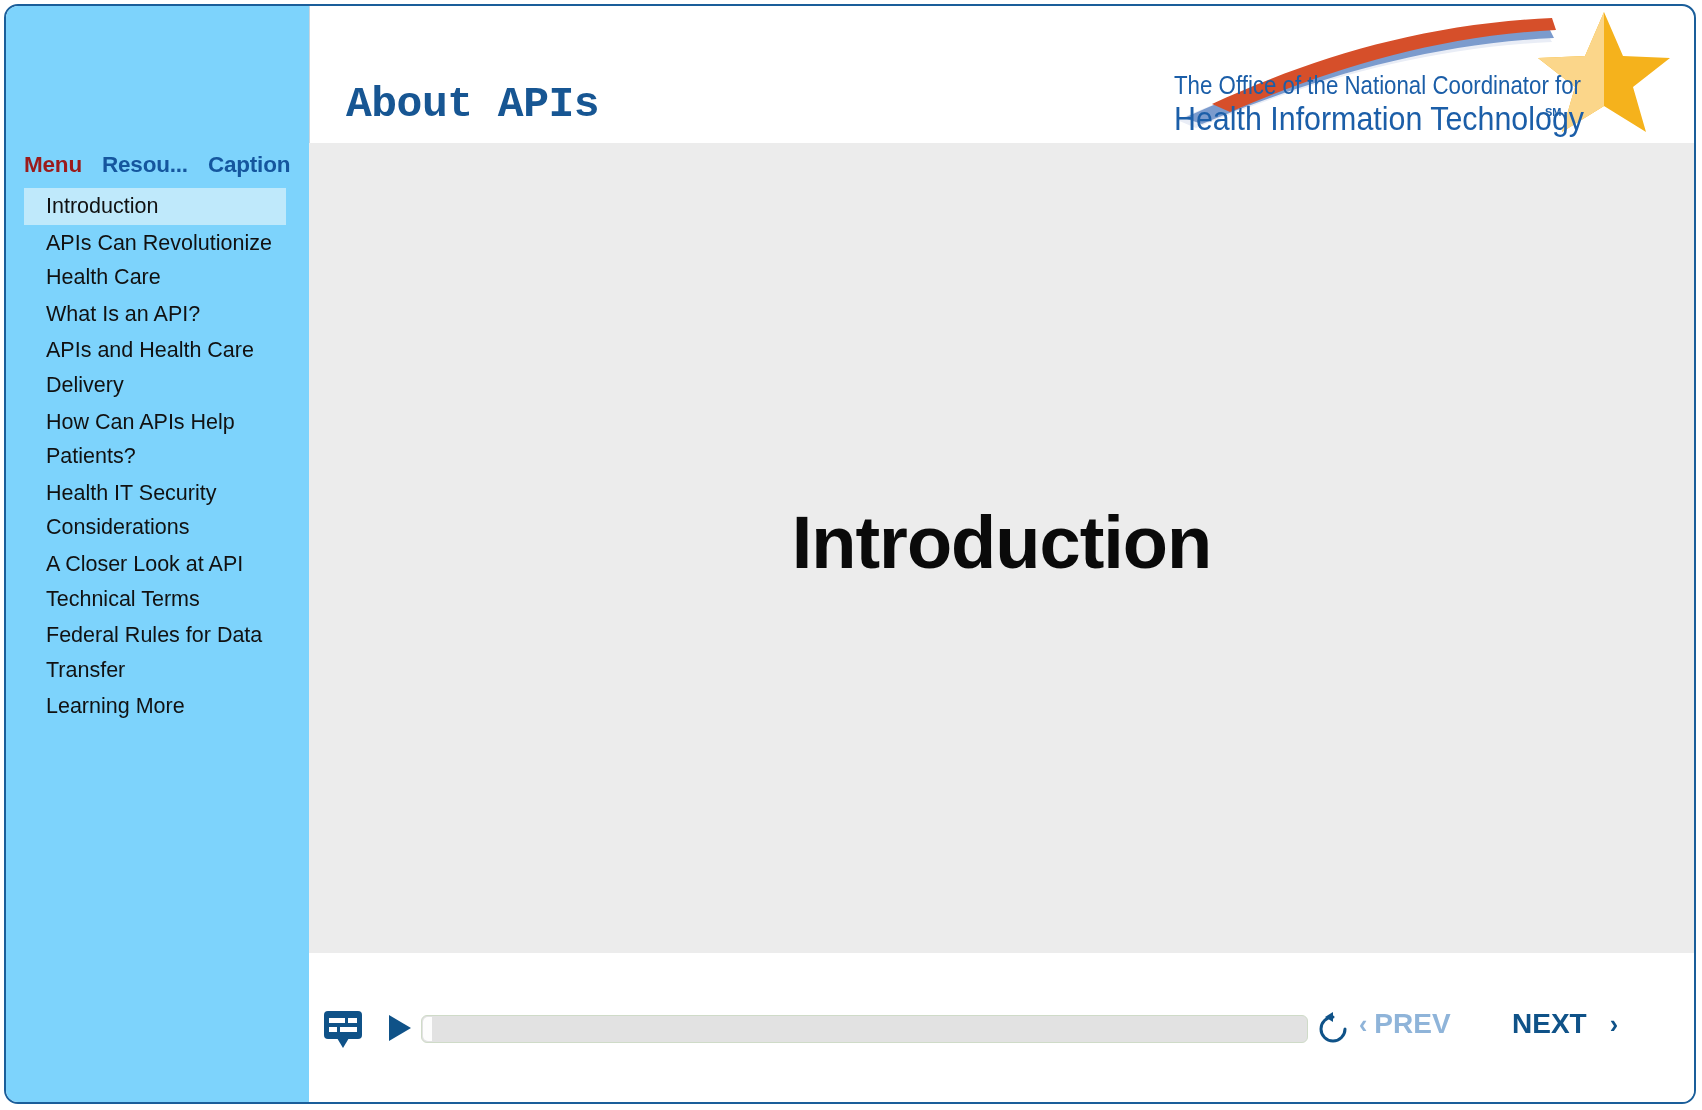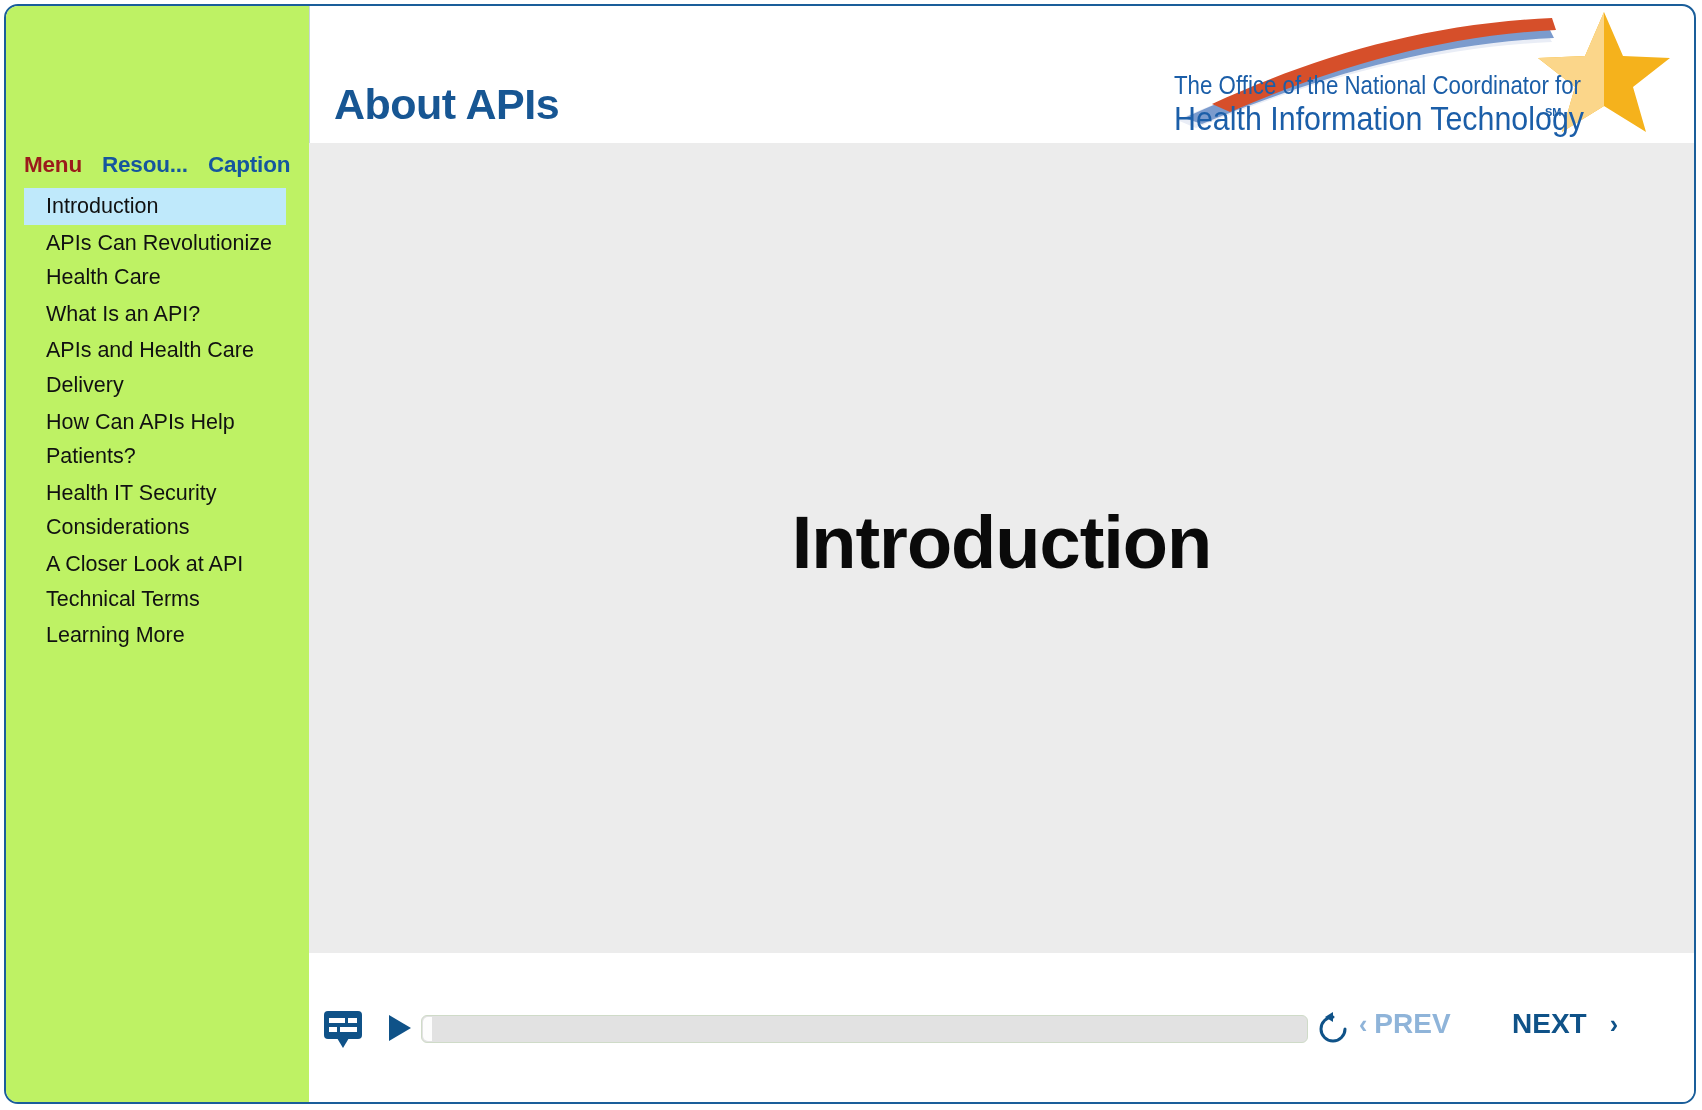--- a/index.html
+++ b/index.html
@@ -28,21 +28,21 @@
     overflow: hidden;
   }
 
   
   #sidebar {
     position: absolute;
     left: 0;
     top: 0;
     width: 303px;
     height: 100%;
-    background: #bef264;
+    background: #7dd3fc;
     box-sizing: border-box;
   }
   #sidebar-divider {
     position: absolute;
     left: 303px;
     top: 0;
     width: 1px;
     height: 1096px;
     background: #c9d4dd;
   }
@@ -81,27 +81,28 @@
     cursor: pointer;
     white-space: normal;
   }
   .menu-item.selected {
     background: #bfe9fb;
   }
 
   
   #page-title {
     position: absolute;
-    left: 328px;
+    left: 340px;
     top: 74px;
     font-size: 43px;
     font-weight: bold;
     color: #175693;
     letter-spacing: -0.5px;
     white-space: nowrap;
+    font-family: Liberation Mono, monospace;
   }
 
   
   #onc-logo {
     position: absolute;
     right: 12px;
     top: 2px;
     width: 510px;
     height: 132px;
   }
@@ -229,20 +230,21 @@
     </div>
 
     <div id="menu-list">
       <div class="menu-item selected">Introduction</div>
       <div class="menu-item">APIs Can Revolutionize Health Care</div>
       <div class="menu-item">What Is an API?</div>
       <div class="menu-item">APIs and Health Care Delivery</div>
       <div class="menu-item">How Can APIs Help Patients?</div>
       <div class="menu-item">Health IT Security Considerations</div>
       <div class="menu-item">A Closer Look at API Technical Terms</div>
+      <div class="menu-item">Federal Rules for Data Transfer</div>
       <div class="menu-item">Learning More</div>
     </div>
   </div>
   <div id="sidebar-divider"></div>
 
   <div id="page-title">About APIs</div>
 
   <div id="onc-logo">
     <svg viewBox="0 0 510 132" xmlns="http://www.w3.org/2000/svg">
 

